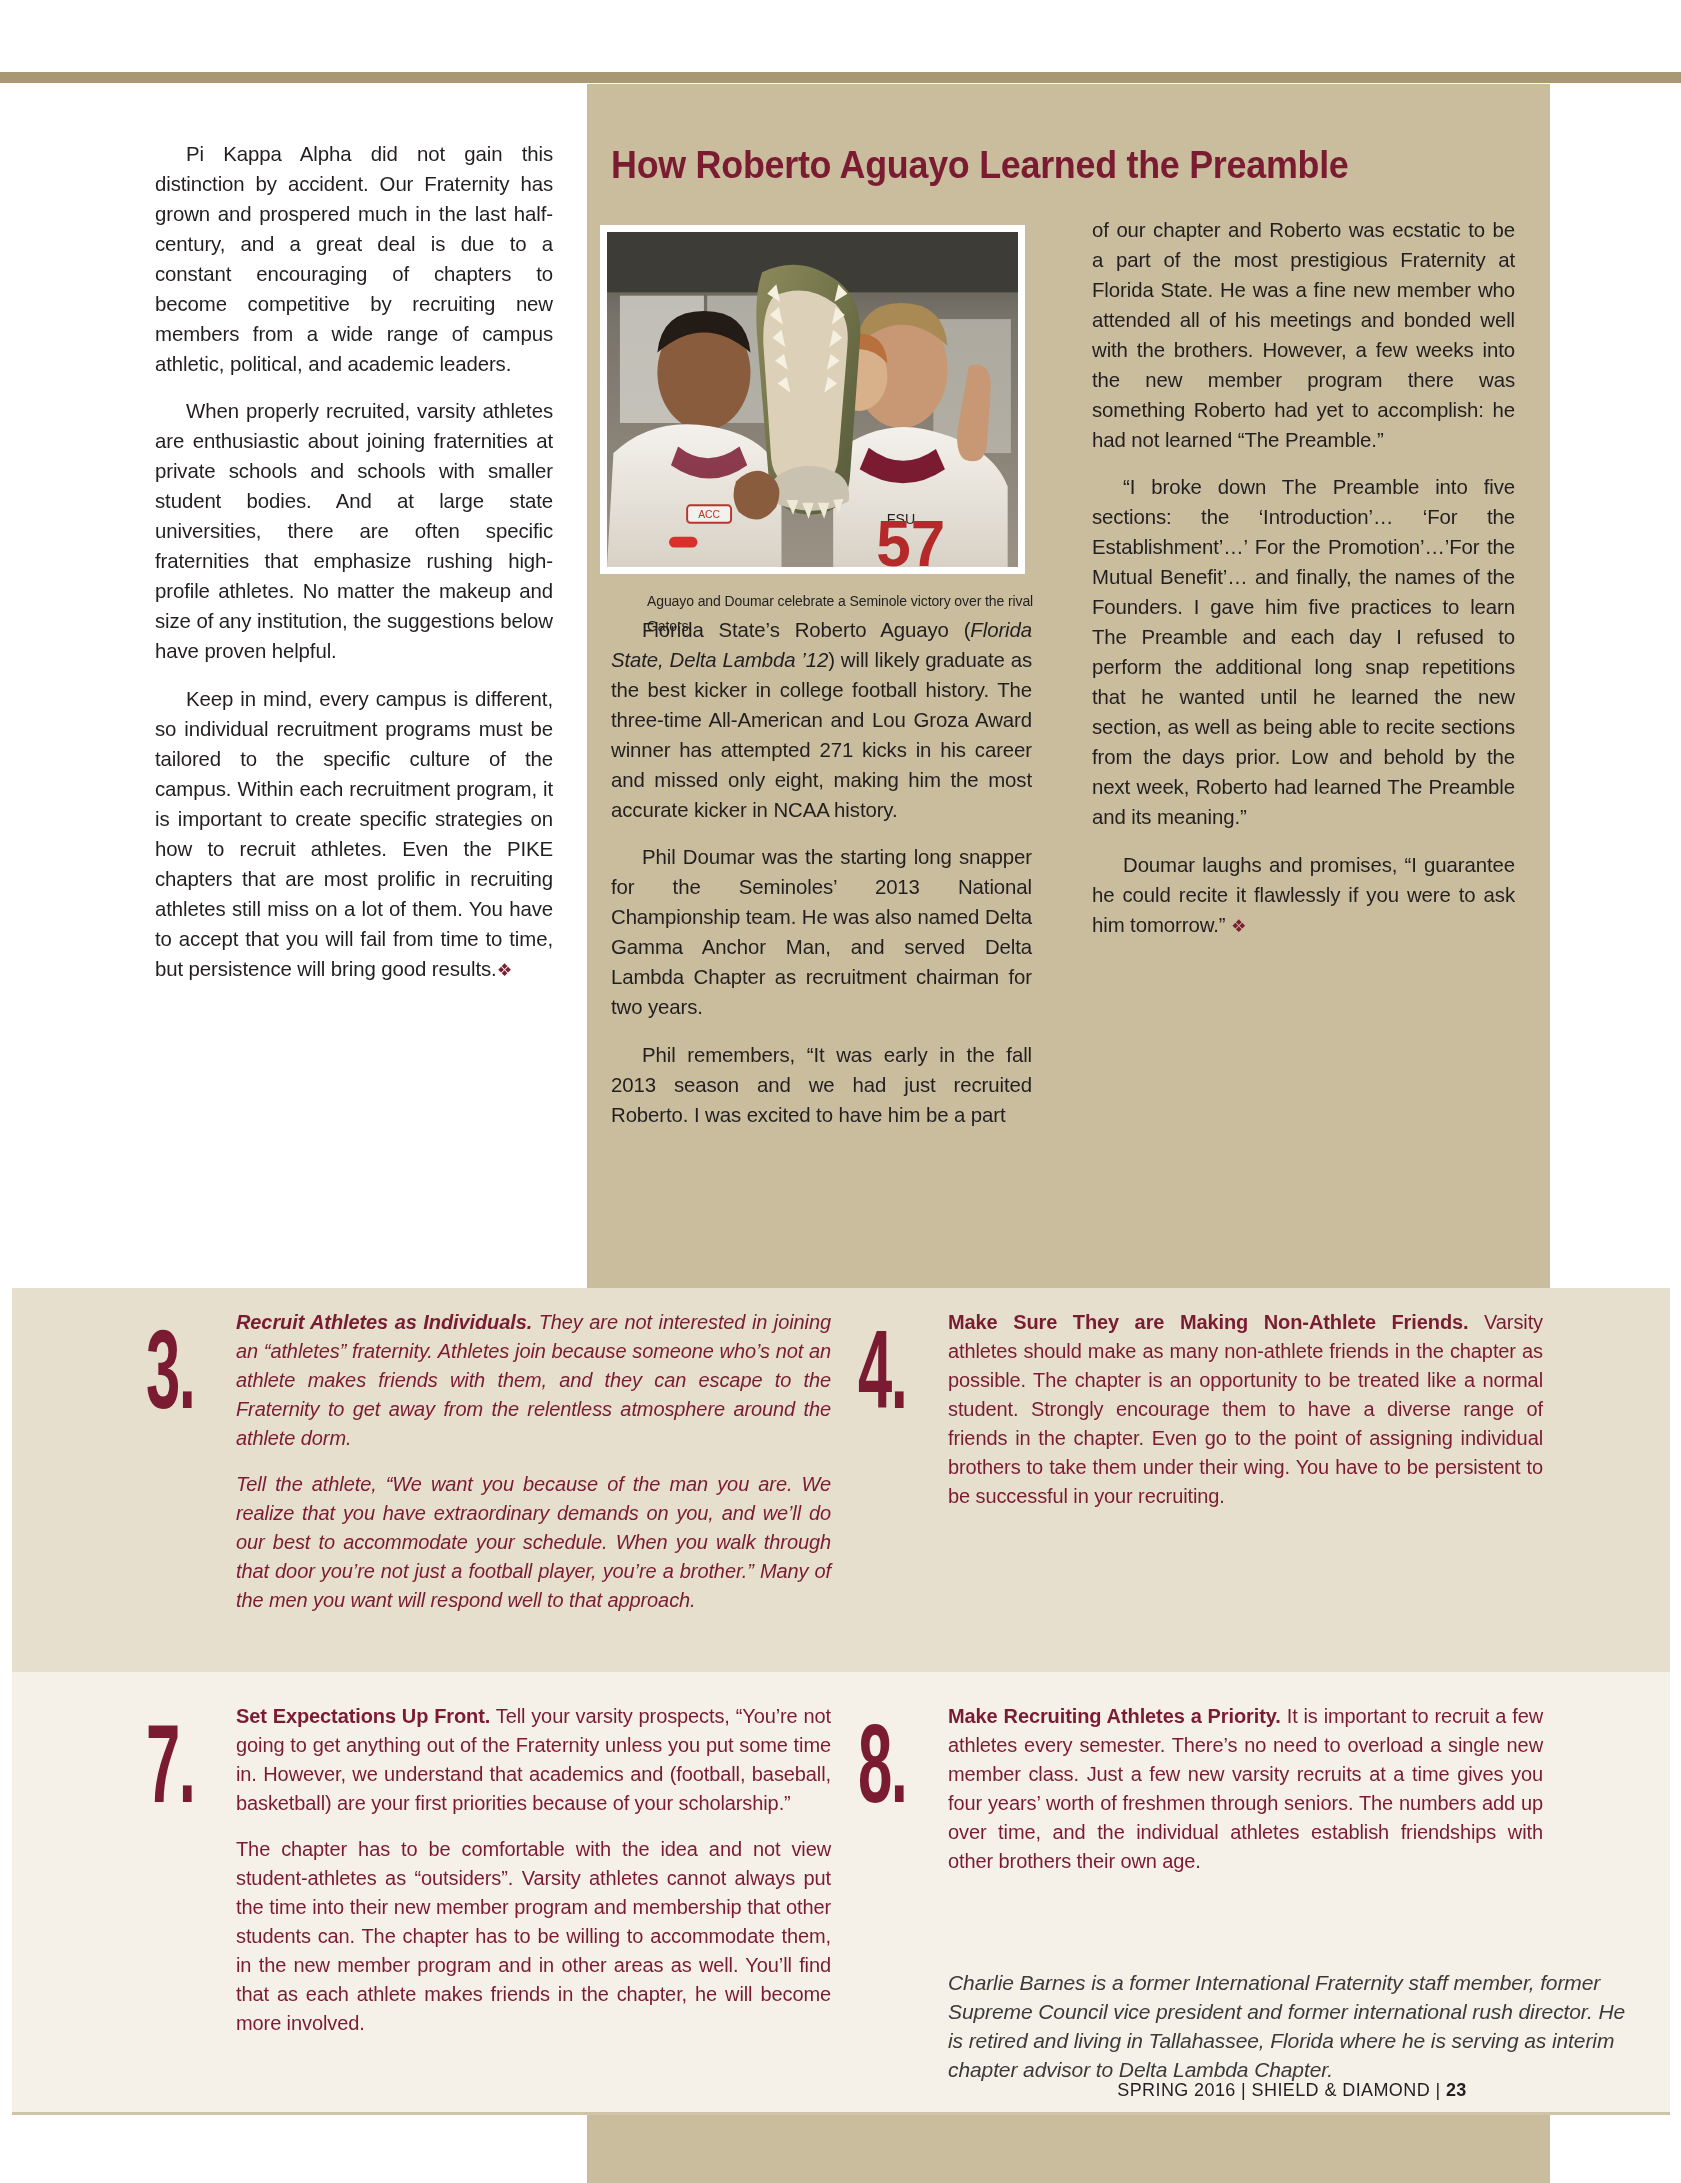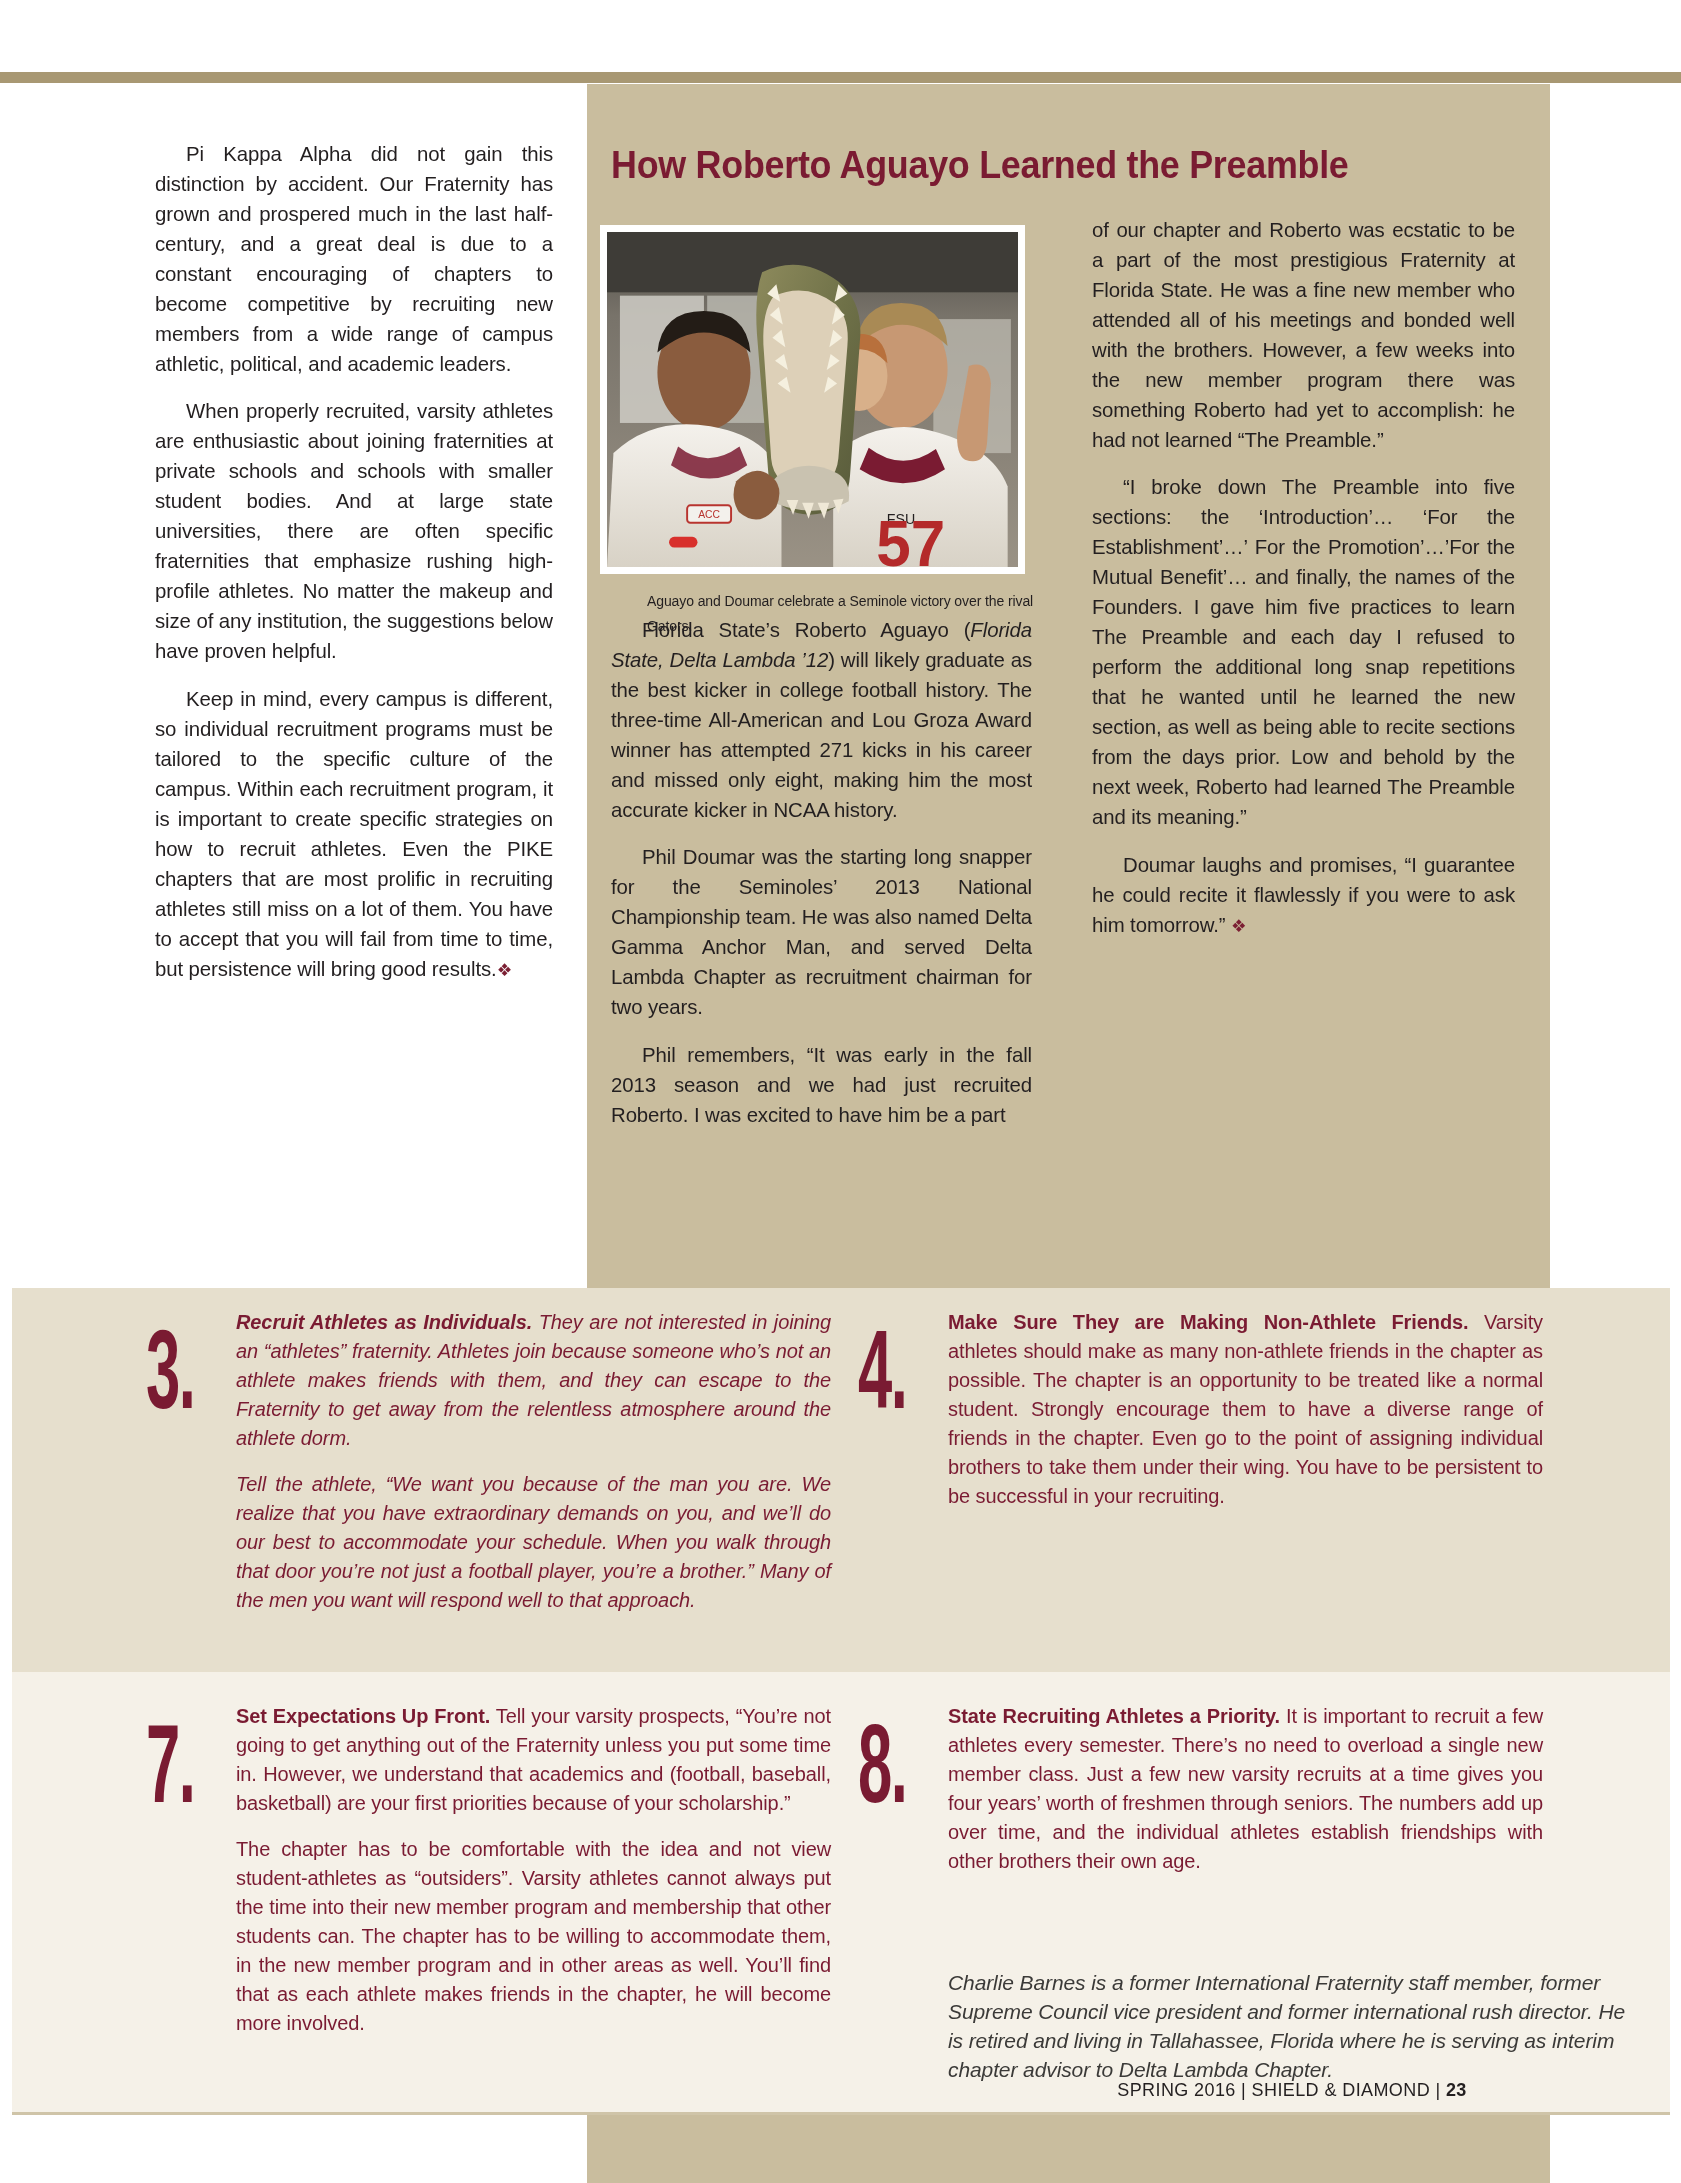--- a/index.html
+++ b/index.html
@@ -250,20 +250,20 @@
   <div class="tip-num">7.</div>
   <div class="tip-body">
     <p><b>Set Expectations Up Front.</b><span> Tell your varsity prospects, “You’re not going to get anything out of the Fraternity unless you put some time in. However, we understand that academics and (football, baseball, basketball) are your first priorities because of your scholarship.”</span></p>
     <p>The chapter has to be comfortable with the idea and not view student-athletes as “outsiders”. Varsity athletes cannot always put the time into their new member program and membership that other students can. The chapter has to be willing to accommodate them, in the new member program and in other areas as well. You’ll find that as each athlete makes friends in the chapter, he will become more involved.</p>
   </div>
 </div>
 
 <div class="tip tip8">
   <div class="tip-num">8.</div>
   <div class="tip-body">
-    <p><b>State Recruiting Athletes a Priority.</b><span> It is important to recruit a few athletes every semester. There’s no need to overload a single new member class. Just a few new varsity recruits at a time gives you four years’ worth of freshmen through seniors. The numbers add up over time, and the individual athletes establish friendships with other brothers their own age.</span></p>
+    <p><b>Make Recruiting Athletes a Priority.</b><span> It is important to recruit a few athletes every semester. There’s no need to overload a single new member class. Just a few new varsity recruits at a time gives you four years’ worth of freshmen through seniors. The numbers add up over time, and the individual athletes establish friendships with other brothers their own age.</span></p>
   </div>
 </div>
 
 <div class="bio">Charlie Barnes is a former International Fraternity staff member, former Supreme Council vice president and former international rush director. He is retired and living in Tallahassee, Florida where he is serving as interim chapter advisor to Delta Lambda Chapter.</div>
 
 <div class="footer"><span>SPRING 2016 | SHIELD &amp; DIAMOND | </span><b>23</b></div>
 
 
 </body></html>

